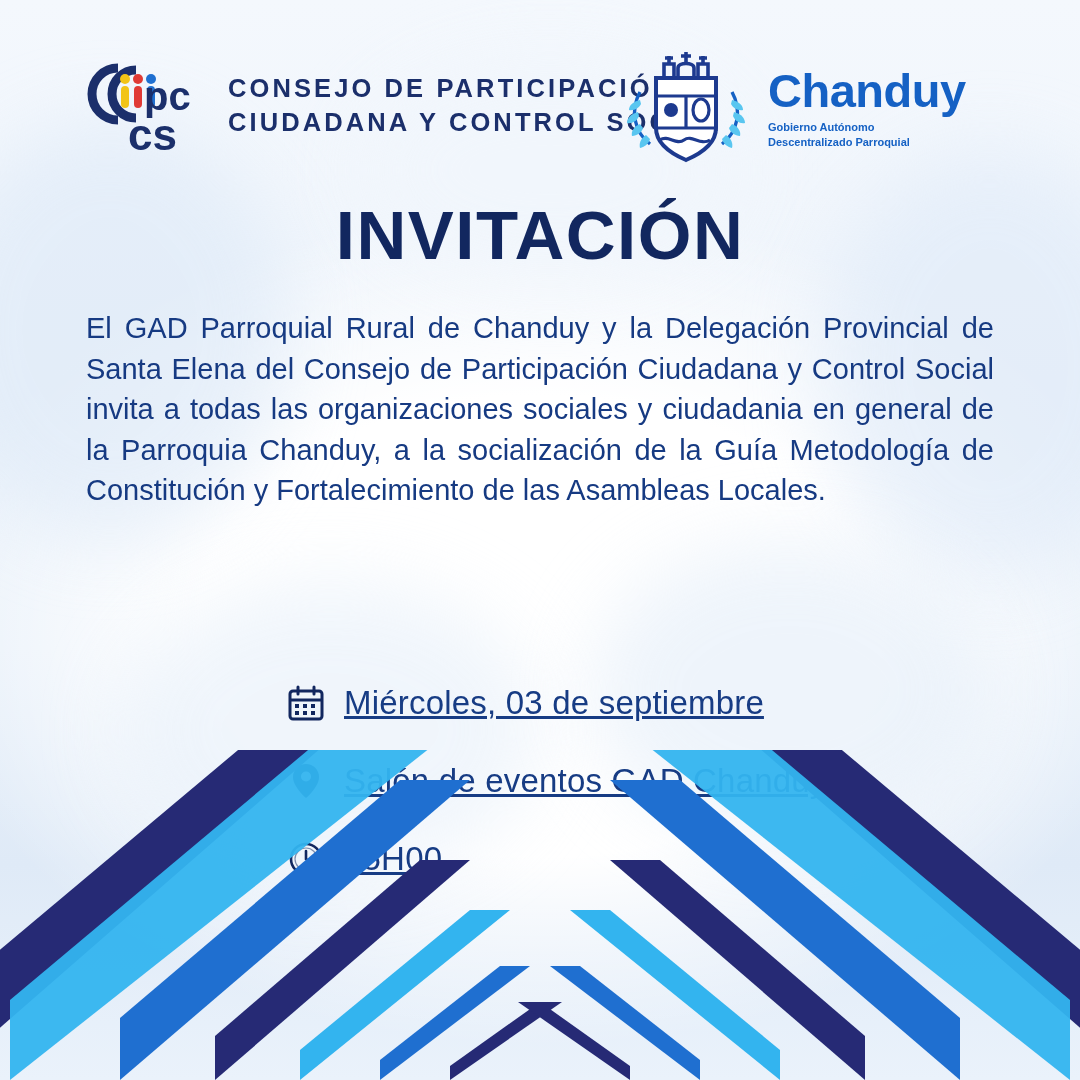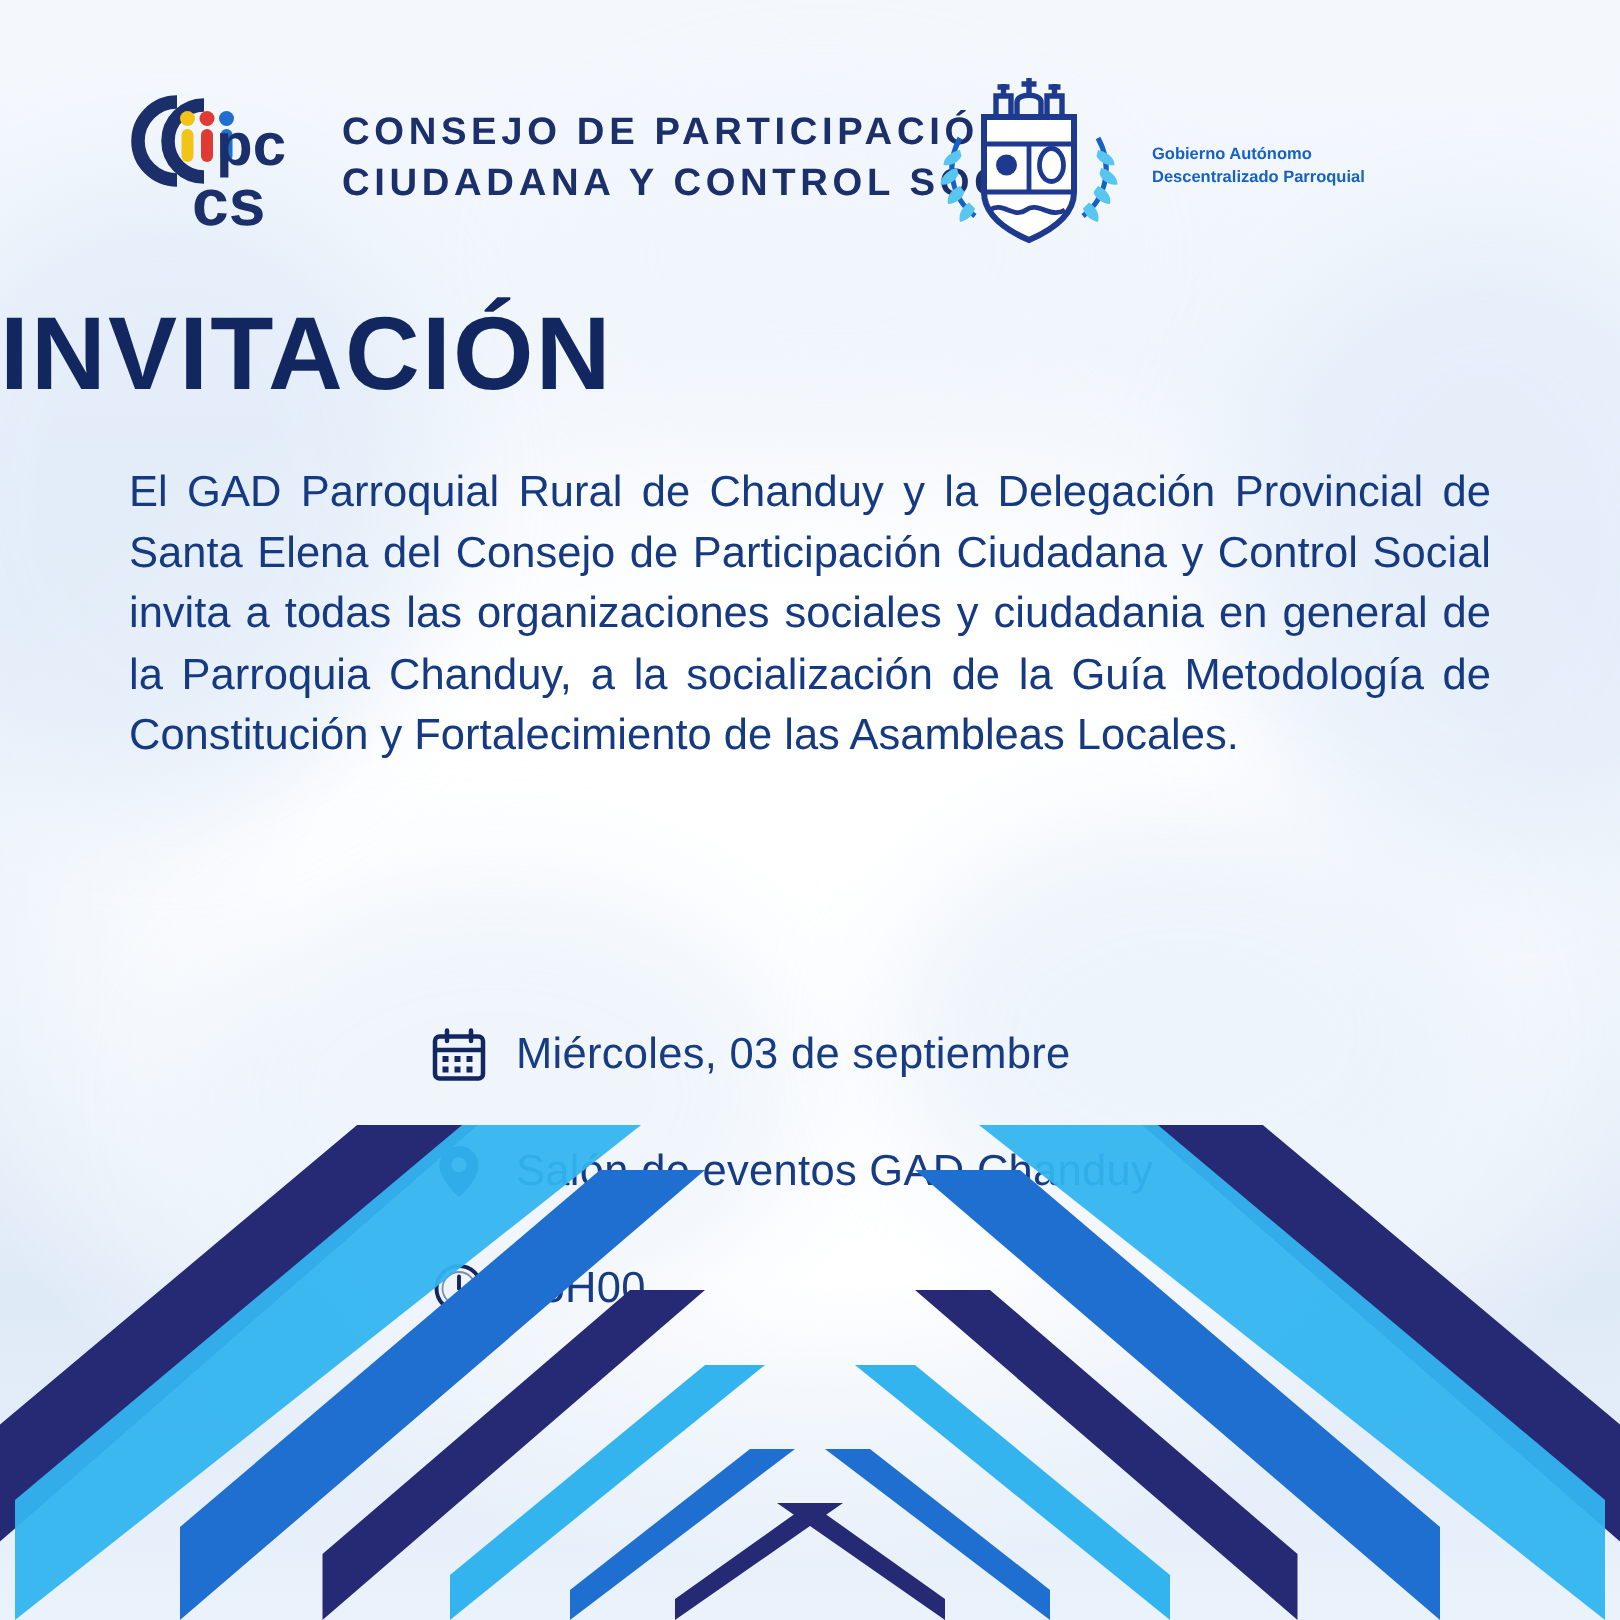--- a/index.html
+++ b/index.html
@@ -98,21 +98,21 @@
     line-height: 1.35;
     white-space: pre-line;
   }
 
   
   .title {
     position: absolute;
     top: 196px;
     left: 0;
     width: 1080px;
-    text-align: left;
+    text-align: center;
     font-size: 69px;
     font-weight: bold;
     letter-spacing: 1.5px;
     color: #12275f;
   }
 
   
   .body-text {
     position: absolute;
     top: 308px;
@@ -139,23 +139,24 @@
   }
   .detail-ico {
     width: 58px;
     min-width: 58px;
     display: flex;
     align-items: center;
     justify-content: flex-start;
     color: #12275f;
   }
   .detail-label {
-    font-size: 29px;
+    font-size: 33px;
     color: #173c84;
     letter-spacing: .2px;
+    text-decoration: underline;
   }
 
   
   .stripes { position: absolute; left: 0; bottom: 0; width: 1080px; height: 330px; pointer-events: none; }
 </style>
 </head>
 <body>
 
 <div class="poster">
 
@@ -224,20 +225,21 @@
             <path d="M66 52 V84"></path>
             <path d="M36 84 H96"></path>
           </g>
 
           <circle cx="51" cy="66" r="7" fill="#1d3a8f"></circle>
           <ellipse cx="81" cy="66" rx="8" ry="11" fill="none" stroke="#1d3a8f" stroke-width="3.2"></ellipse>
           <path d="M40 96 C48 90 56 102 64 96 C72 90 80 102 90 96" fill="none" stroke="#1d3a8f" stroke-width="3.2"></path>
         </svg>
       </div>
       <div class="chanduy-words">
+        <div class="chanduy-name">Chanduy</div>
         <div class="chanduy-sub">Gobierno Autónomo
 Descentralizado Parroquial</div>
       </div>
     </div>
   </div>
 
   <div class="title">INVITACIÓN</div>
 
   <div class="body-text">El GAD Parroquial Rural de Chanduy y la Delegación Provincial de Santa Elena del Consejo de Participación Ciudadana y Control Social invita a todas las organizaciones sociales y ciudadania en general de la Parroquia Chanduy, a la socialización de la Guía Metodología de Constitución y Fortalecimiento de las Asambleas Locales.</div>
 

